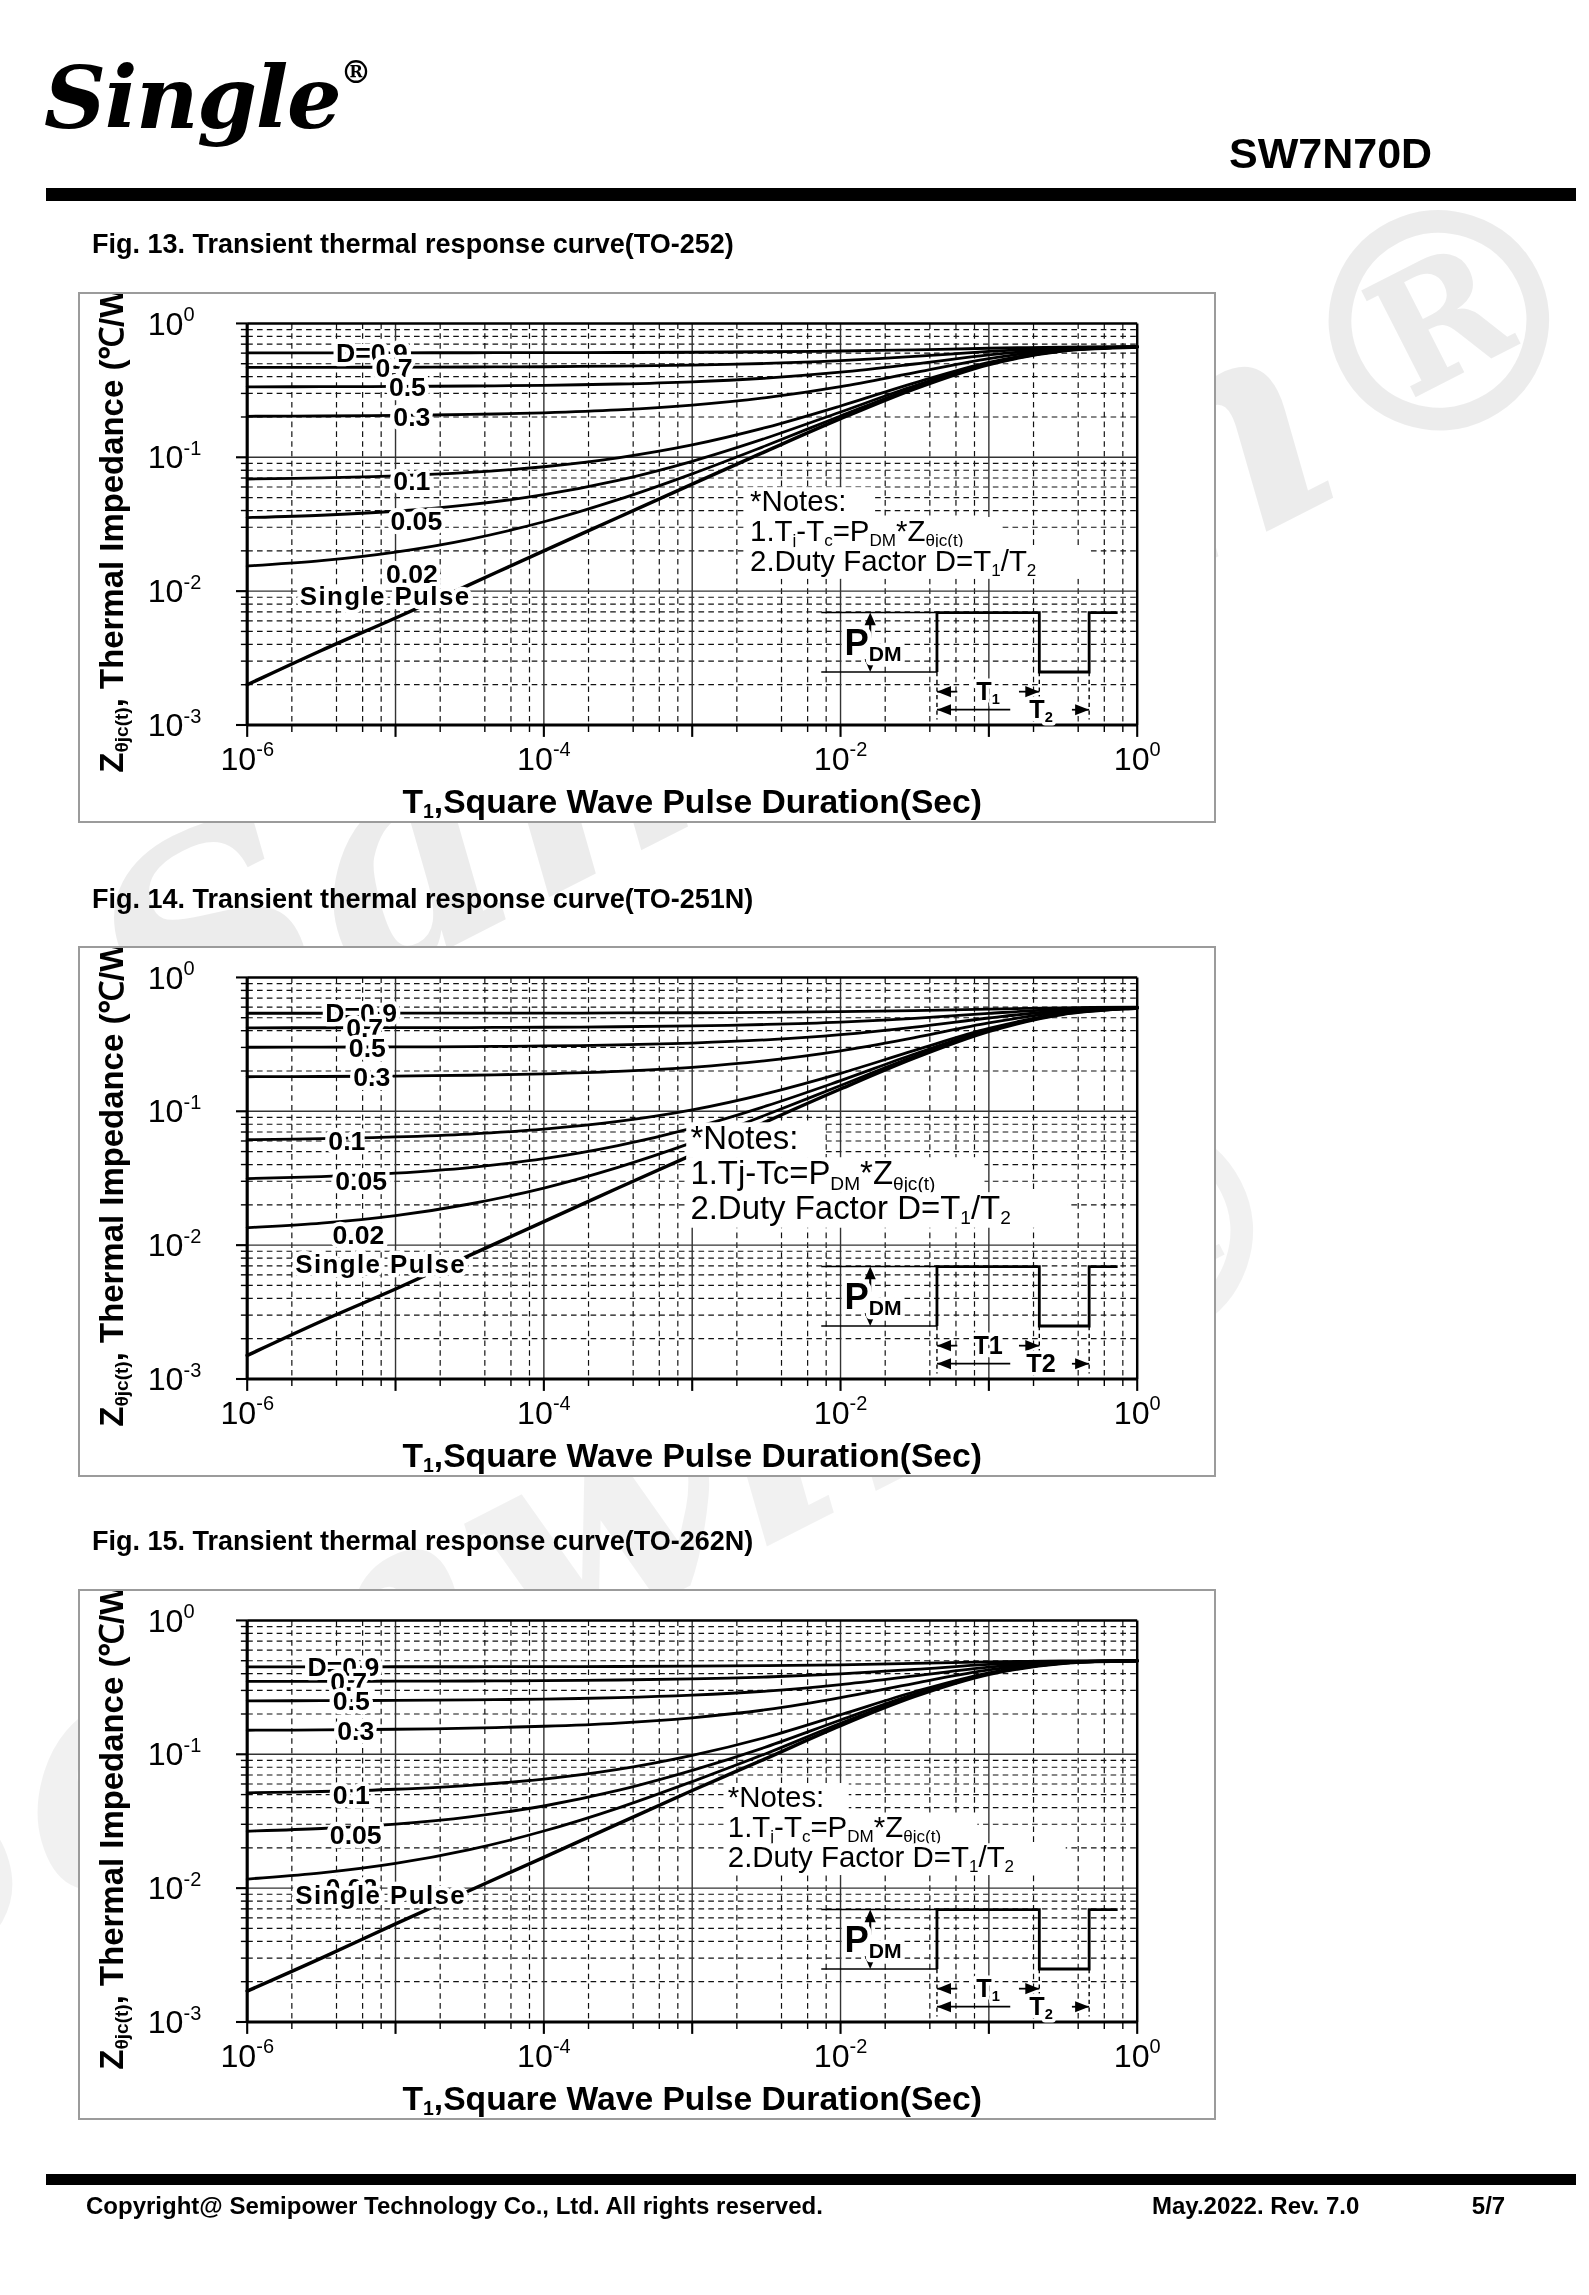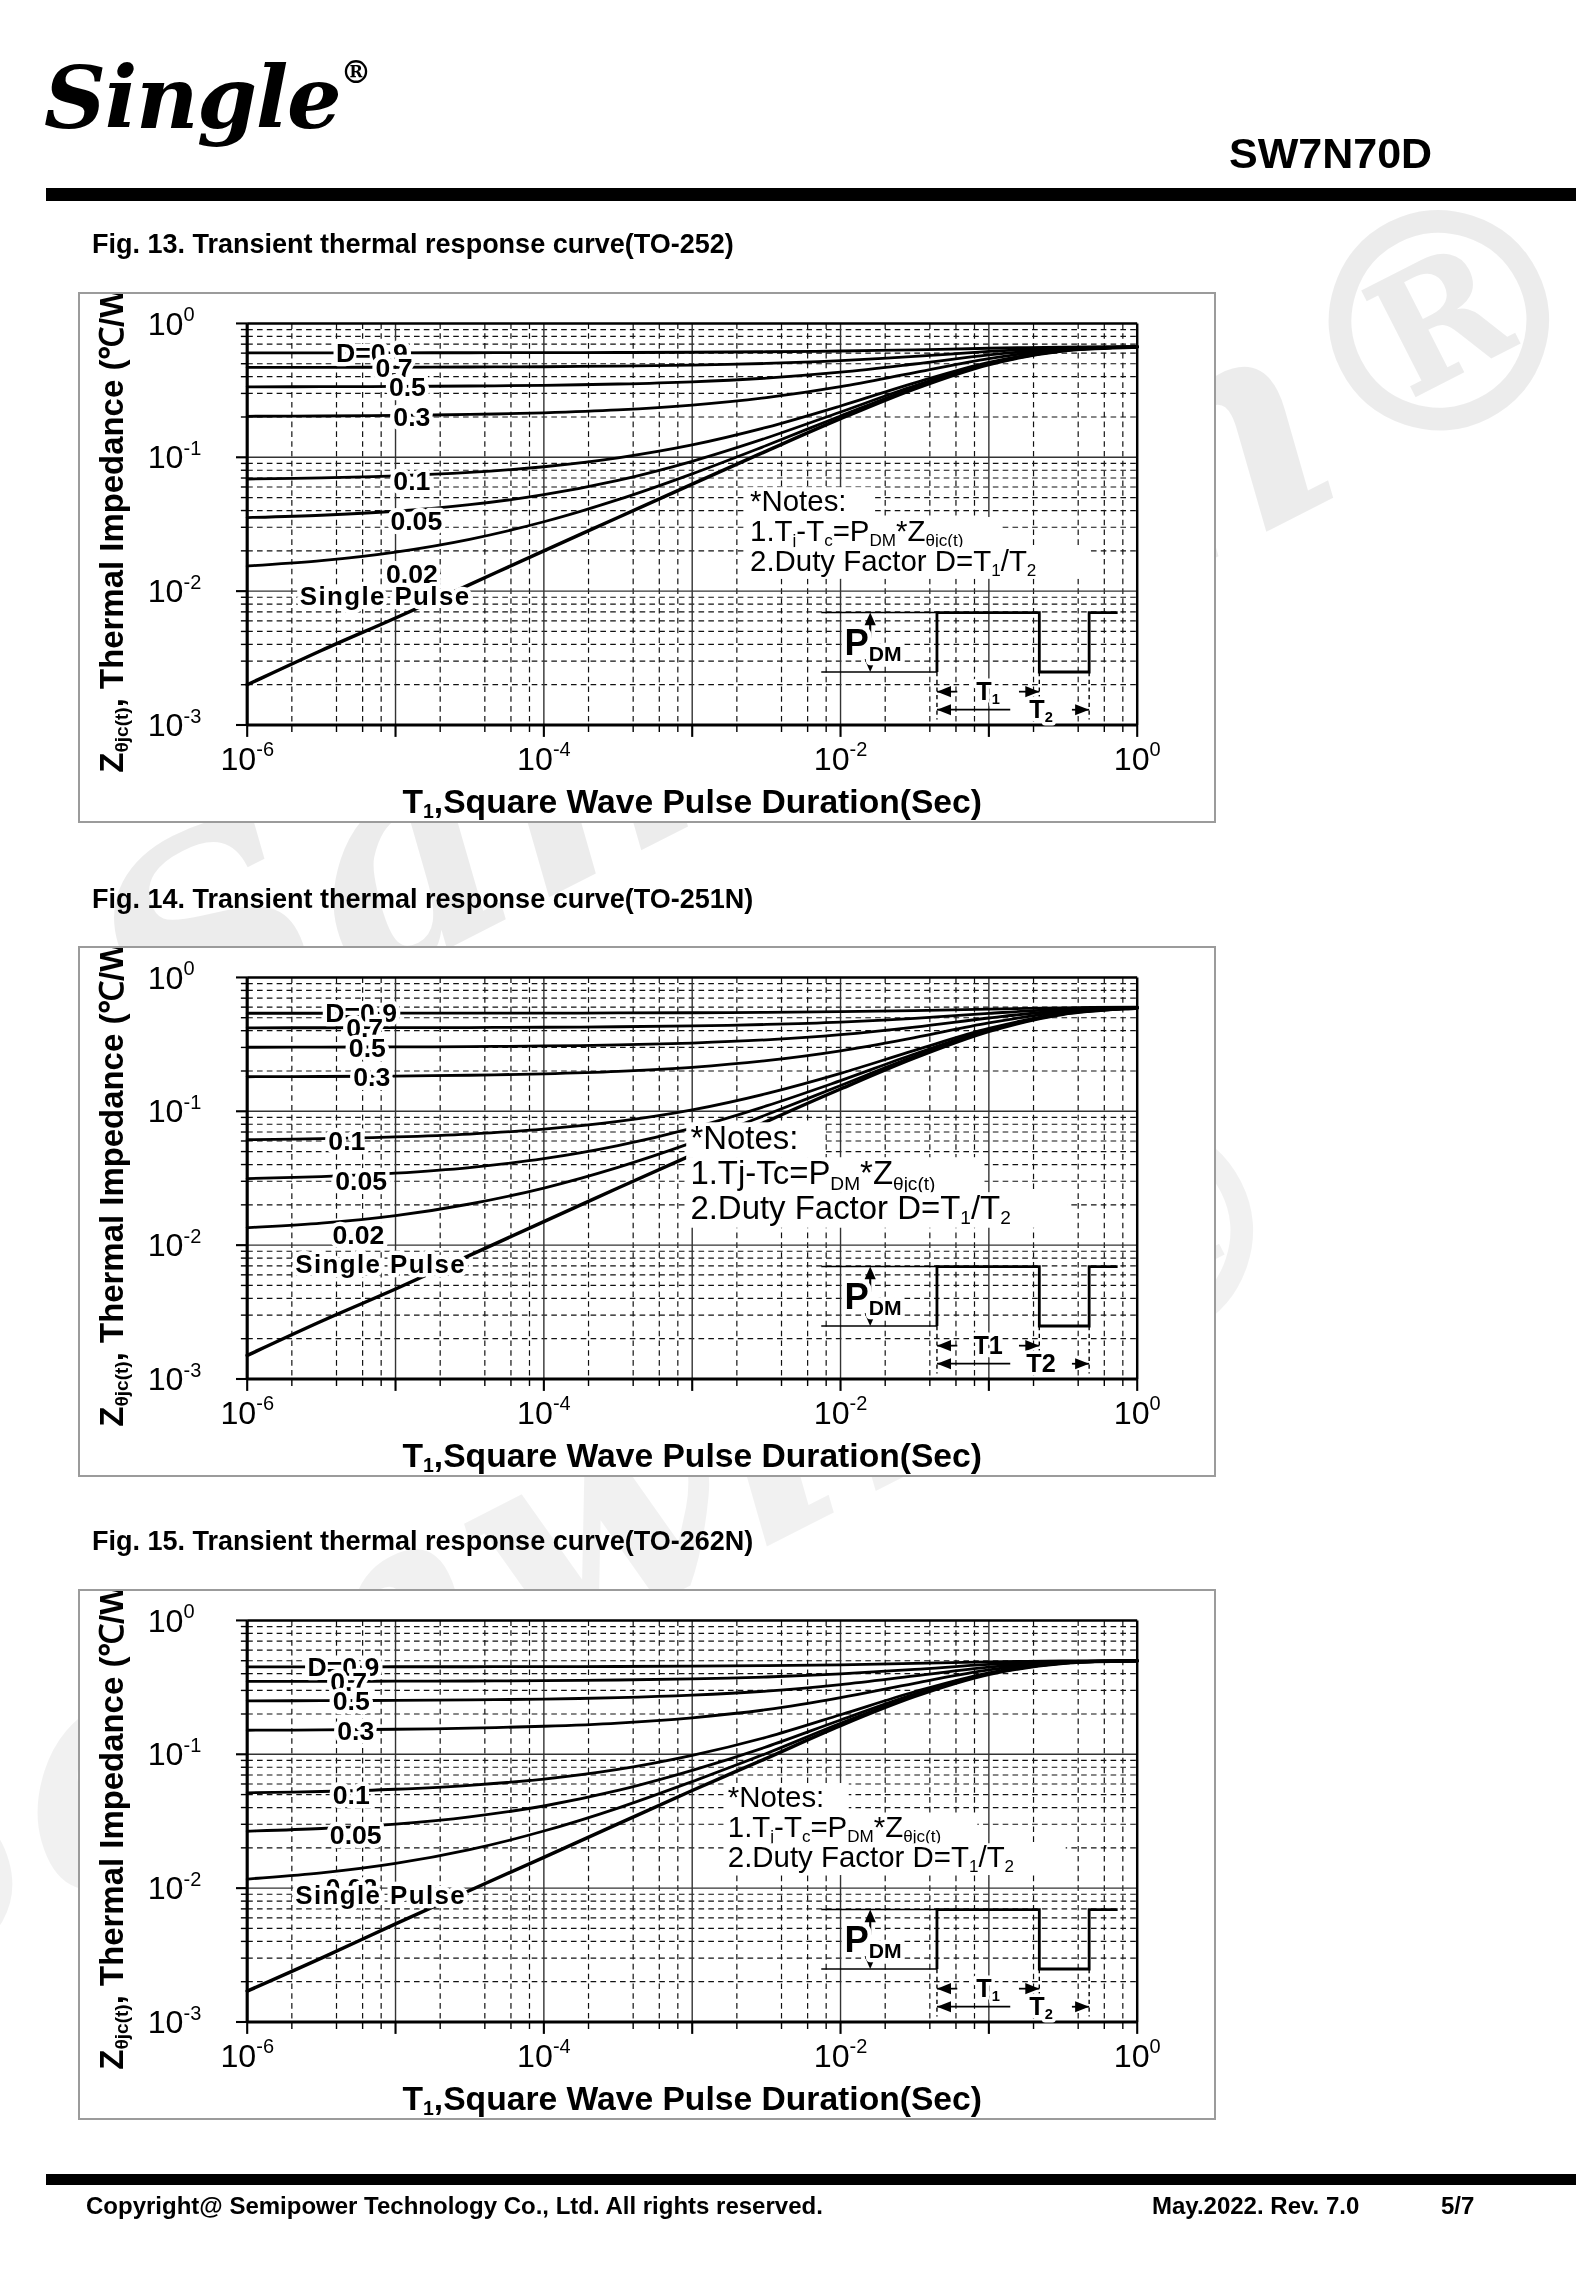--- a/index.html
+++ b/index.html
@@ -18,21 +18,21 @@
   .hrule{position:absolute;left:46px;width:1530px;background:#000;z-index:2;}
   #rule-top{top:188px;height:13.4px;}
   #rule-bottom{top:2174px;height:11.3px;}
   .fig-title{position:absolute;left:92px;font-size:27px;font-weight:bold;z-index:2;}
   #title-1{top:229px;} #title-2{top:884px;} #title-3{top:1526px;}
   .chart-box{position:absolute;left:78px;width:1138px;height:531px;background:#fff;
              border:2.1px solid #9b9b9b;box-sizing:border-box;z-index:1;}
   #chart-1{top:292px;} #chart-2{top:946px;} #chart-3{top:1589px;}
   .chart-box svg{display:block;width:100%;height:100%;}
   .footer-text{position:absolute;top:2192px;font-size:24px;font-weight:bold;z-index:2;}
-  #f-left{left:86px;} #f-mid{left:1152px;} #f-right{left:1441px;width:95px;text-align:left;}
+  #f-left{left:86px;} #f-mid{left:1152px;} #f-right{left:1441px;width:95px;text-align:center;}
 </style>
 </head>
 <body>
 
 <div id="page">
   <div class="wm" id="wm1">Samwin®</div>
   <div class="wm" id="wm2">Samwin®</div>
 
   <div id="logo"><span>Single</span><span class="reg">®</span></div>
   <div id="part">SW7N70D</div>

